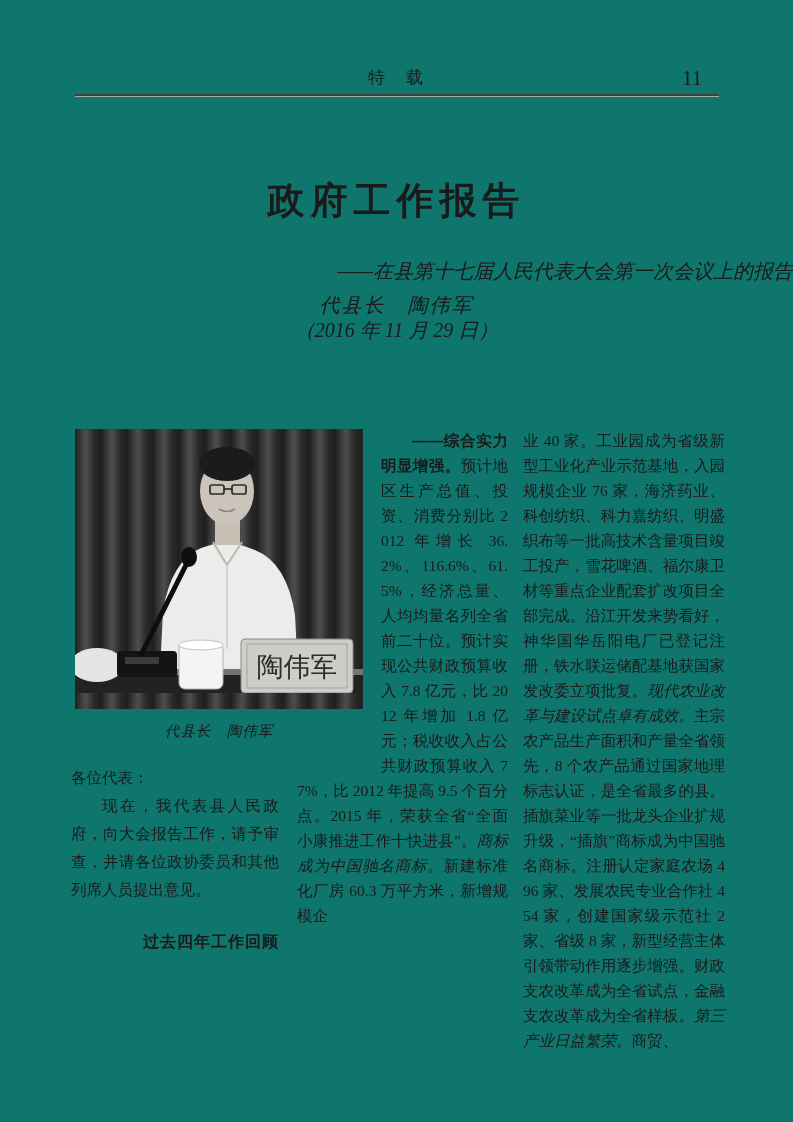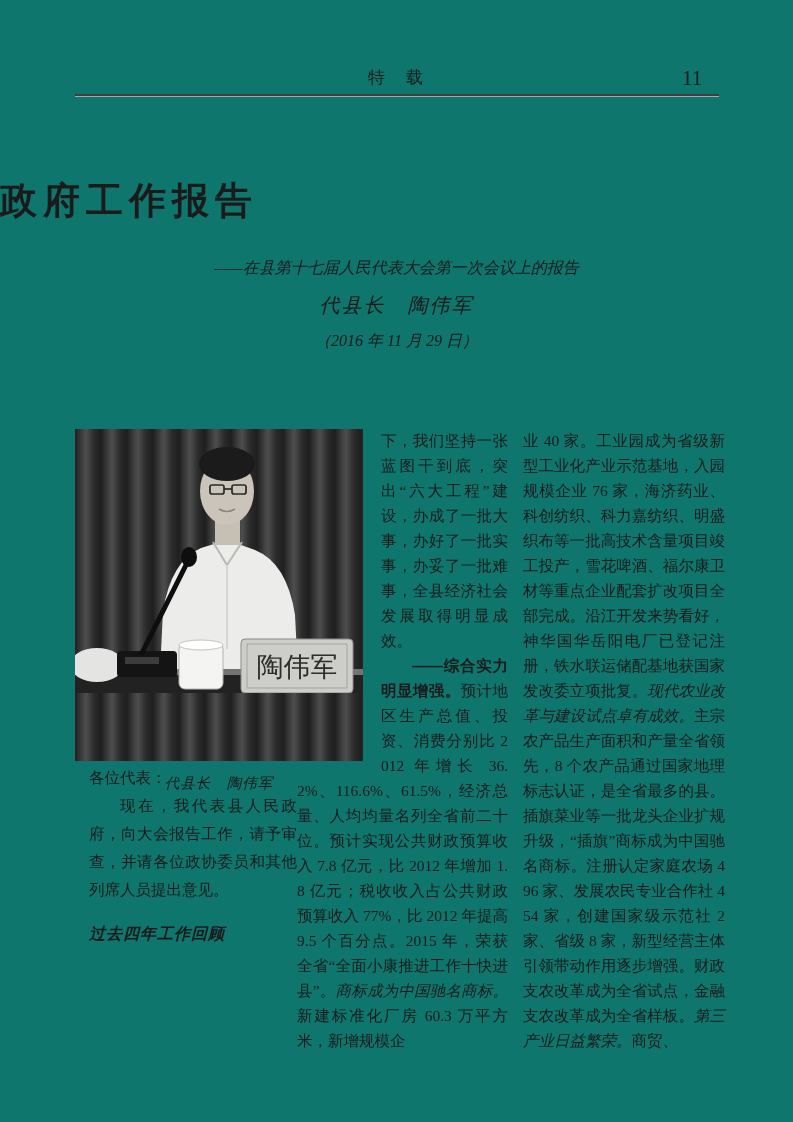--- a/index.html
+++ b/index.html
@@ -8,45 +8,45 @@
     background:#0f766e;color:#1a1a1a;overflow:hidden;
     font-family:"Liberation Serif","DejaVu Serif",serif;
   }
   
   .header-label{position:absolute;top:66px;left:0;width:100%;text-align:center;
     font-size:17px;letter-spacing:2px;}
   .page-number{position:absolute;top:66px;left:682px;font-size:21px;}
   .header-rule{position:absolute;top:94px;left:75px;width:644px;height:2px;
     background:#3f3f3f;border-bottom:1px solid #a8a8a8;}
   
-  .doc-title{position:absolute;top:176px;left:0;width:100%;margin:0;text-align:left;
+  .doc-title{position:absolute;top:176px;left:0;width:100%;margin:0;text-align:center;
     font-size:37px;font-weight:700;letter-spacing:6px;}
   .subtitle,.author-line,.date-line{position:absolute;left:0;width:100%;margin:0;
     text-align:center;font-style:italic;}
-  .subtitle{top:258px;font-size:16px;}
+  .subtitle{top:258px;font-size:20px;text-align:right;}
   .author-line{top:292px;font-size:20px;letter-spacing:2px;}
-  .date-line{top:331px;font-size:16px;font-style:italic;}
+  .date-line{top:317px;font-size:20px;font-style:italic;}
   
-  figure.photo{position:absolute;left:75px;top:429px;width:288px;height:332px;margin:0;
+  figure.photo{position:absolute;left:75px;top:429px;width:288px;height:280px;margin:0;
     background:repeating-linear-gradient(90deg,#1f1f1f 0px,#3a3a3a 6px,#4e4e4e 11px,#2b2b2b 19px,#1f1f1f 26px);}
   figure.photo svg{position:absolute;left:0;top:0;}
   figcaption.photo-caption{position:absolute;top:100%;margin-top:13px;width:100%;
     text-align:center;font-style:italic;font-size:14.5px;letter-spacing:1px;}
   
   .col{position:absolute;top:428px;font-size:15.5px;line-height:25px;
     text-align:justify;word-break:break-all;}
-  .col-left{left:89px;top:752px;width:208px;line-height:28px;padding-top:12px;}
+  .col-left{left:71px;top:752px;width:208px;line-height:28px;padding-top:12px;}
   .col-middle{left:297px;width:211px;}
   .col-right{left:523px;width:202px;}
   .wrap-spacer{float:left;width:84px;height:326px;}
   .para{margin:0;}
   .para-indent{text-indent:2em;}
   .salutation{margin:0;}
-  .section-heading{margin:16px 0;text-align:left;font-size:16px;font-weight:700;
-    font-family:"Liberation Sans","DejaVu Sans",sans-serif;letter-spacing:1px;font-style:italic;}
+  .section-heading{margin:24px 0;text-align:right;font-size:16px;font-weight:700;
+    font-family:"Liberation Sans","DejaVu Sans",sans-serif;letter-spacing:1px;}
   .seg.bold{font-weight:700;font-family:"Liberation Sans","DejaVu Sans",sans-serif;}
   .seg.em{font-style:italic;}
 </style>
 </head>
 <body>
 
 <div class="page">
 
   <div class="header-label">特　载</div>
   <div class="page-number">11</div>
@@ -97,21 +97,20 @@
   </figure>
 
   <div class="col col-left">
     <p class="salutation">各位代表：</p>
     <p class="para para-indent">现在，我代表县人民政府，向大会报告工作，请予审查，并请各位政协委员和其他列席人员提出意见。</p>
     <h3 class="section-heading">过去四年工作回顾</h3>
   </div>
 
   <div class="col col-middle">
     <div class="wrap-spacer"></div>
-    <p class="para"><span class="seg normal">下，我们坚持一张蓝图干到底，突出“六大工程”建设，办成了一批大事，办好了一批实事，办妥了一批难事，全县经济社会发展取得明显成效。</span></p>
     <p class="para para-indent"><span class="seg bold">——综合实力明显增强。</span><span class="seg normal">预计地区生产总值、投资、消费分别比 2012 年增长 36.2%、116.6%、61.5%，经济总量、人均均量名列全省前二十位。预计实现公共财政预算收入 7.8 亿元，比 2012 年增加 1.8 亿元；税收收入占公共财政预算收入 77%，比 2012 年提高 9.5 个百分点。2015 年，荣获全省“全面小康推进工作十快进县”。</span><span class="seg em">商标成为中国驰名商标。</span><span class="seg normal">新建标准化厂房 60.3 万平方米，新增规模企</span></p>
   </div>
 
   <div class="col col-right">
     <p class="para"><span class="seg normal">业 40 家。工业园成为省级新型工业化产业示范基地，入园规模企业 76 家，海济药业、科创纺织、科力嘉纺织、明盛织布等一批高技术含量项目竣工投产，雪花啤酒、福尔康卫材等重点企业配套扩改项目全部完成。沿江开发来势看好，神华国华岳阳电厂已登记注册，铁水联运储配基地获国家发改委立项批复。</span><span class="seg em">现代农业改革与建设试点卓有成效。</span><span class="seg normal">主宗农产品生产面积和产量全省领先，8 个农产品通过国家地理标志认证，是全省最多的县。插旗菜业等一批龙头企业扩规升级，“插旗”商标成为中国驰名商标。注册认定家庭农场 496 家、发展农民专业合作社 454 家，创建国家级示范社 2 家、省级 8 家，新型经营主体引领带动作用逐步增强。财政支农改革成为全省试点，金融支农改革成为全省样板。</span><span class="seg em">第三产业日益繁荣。</span><span class="seg normal">商贸、</span></p>
   </div>
 
 </div>
 
 </body></html>

